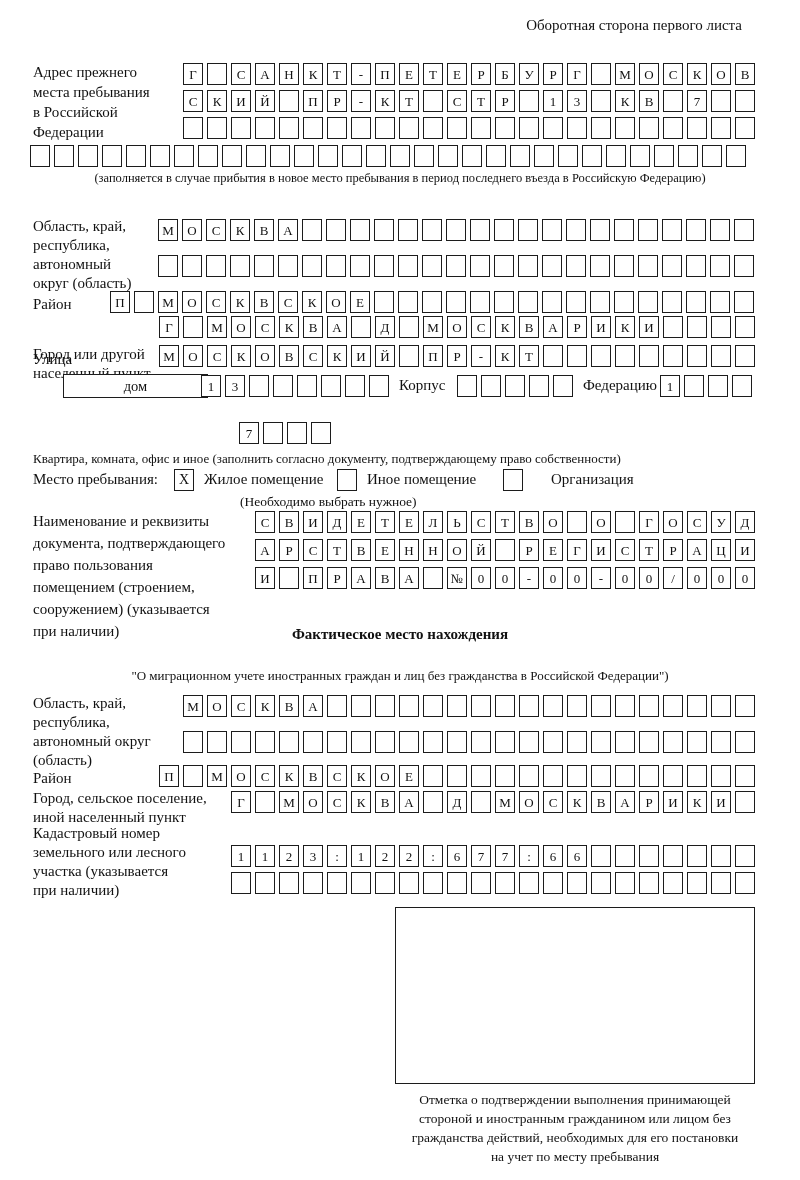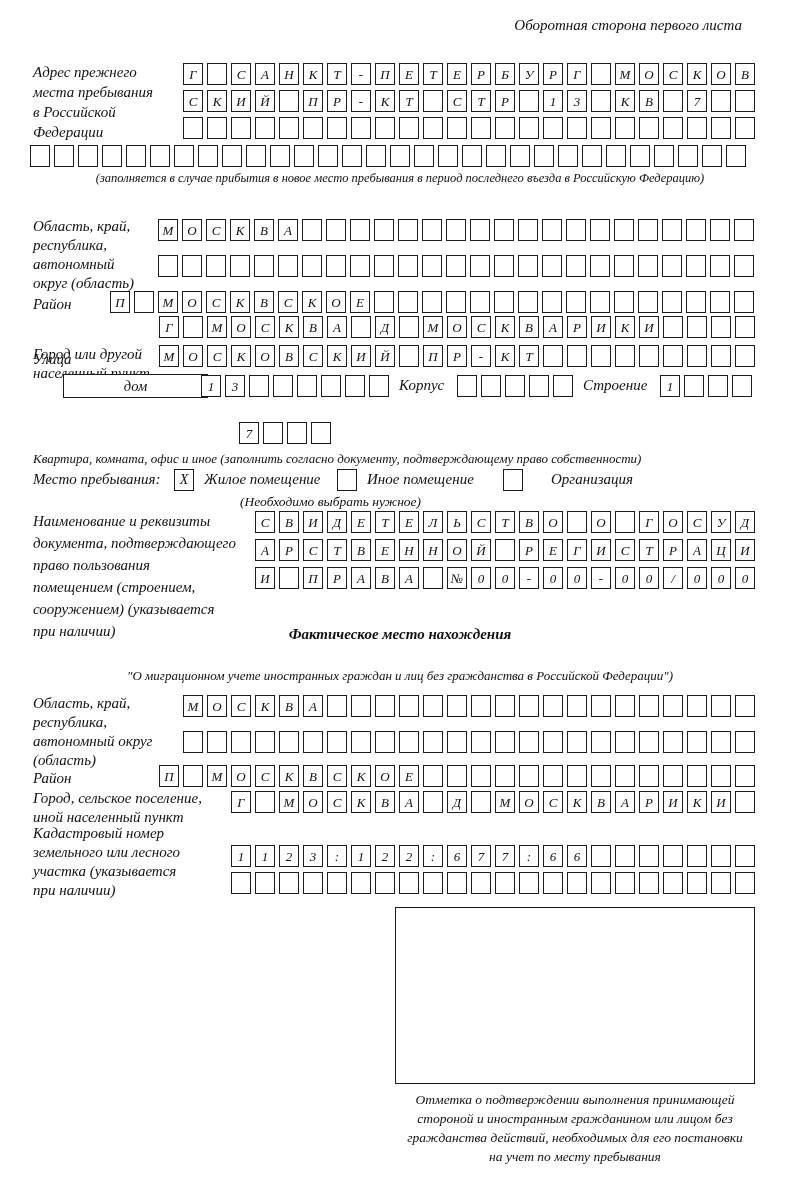--- a/index.html
+++ b/index.html
@@ -1,18 +1,18 @@
 <!DOCTYPE html>
 <html><head>
 <meta charset="utf-8">
 <style>
   html,body{margin:0;padding:0;background:#fff;}
   .page{
     position:relative;width:800px;height:1180px;margin:0 auto;background:#fff;
-    font-family:"Liberation Serif","DejaVu Serif",serif;color:#111;overflow:hidden;font-style:italic;
+    font-family:"Liberation Serif","DejaVu Serif",serif;color:#111;overflow:hidden;
   }
   .abs{position:absolute;}
   .lbl{font-size:15px;line-height:20px;white-space:pre-line;}
   .lbl-tight{font-size:15px;line-height:19px;white-space:pre-line;}
   .note{font-size:12.5px;}
   .center{width:800px;left:0;text-align:center;}
   .bold{font-weight:bold;}
   .cellrow{display:flex;gap:4px;}
   .cell{
     flex:none;width:20px;height:22px;border:1.5px solid #1c1c1c;box-sizing:border-box;
@@ -315,21 +315,21 @@
       <span class="cell"></span>
     </div>
   <div class="abs" style="left:399px;top:377px;font-size:15px;">Корпус</div>
   <div class="abs cellrow" style="left:457px;top:375px;">
       <span class="cell"></span>
       <span class="cell"></span>
       <span class="cell"></span>
       <span class="cell"></span>
       <span class="cell"></span>
     </div>
-  <div class="abs" style="left:583px;top:377px;font-size:15px;">Строение</div>
+  <div class="abs" style="left:583px;top:377px;font-size:15px;">Федерацию</div>
   <div class="abs cellrow" style="left:660px;top:375px;">
       <span class="cell">1</span>
       <span class="cell"></span>
       <span class="cell"></span>
       <span class="cell"></span>
     </div>
 
   <div class="abs cellrow" style="left:239px;top:422px;">
       <span class="cell">7</span>
       <span class="cell"></span>

